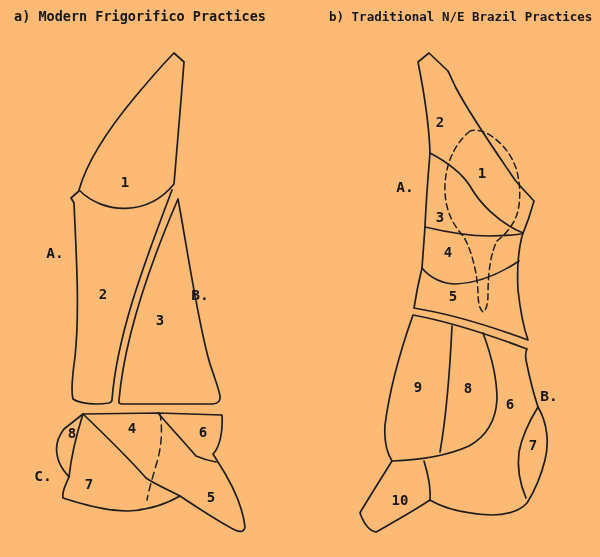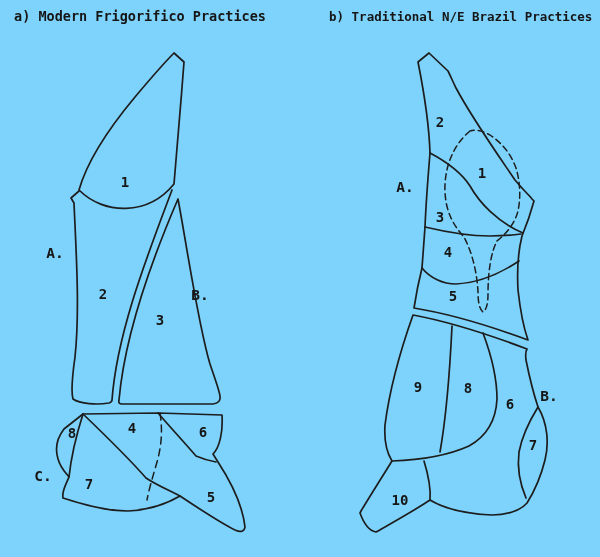--- a/index.html
+++ b/index.html
@@ -4,21 +4,21 @@
 <style>
   html, body {
     margin: 0;
     padding: 0;
     background: #ffffff;
   }
   .figure-wrap {
     position: relative;
     width: 600px;
     height: 557px;
-    background: #7dd3fc;
+    background: #fdba74;
     font-family: "DejaVu Sans Mono", "Liberation Mono", monospace;
   }
   svg { display: block; }
   .lineart {
     fill: none;
     stroke: #1d1d1d;
     stroke-width: 1.7;
     stroke-linecap: round;
     stroke-linejoin: round;
   }

